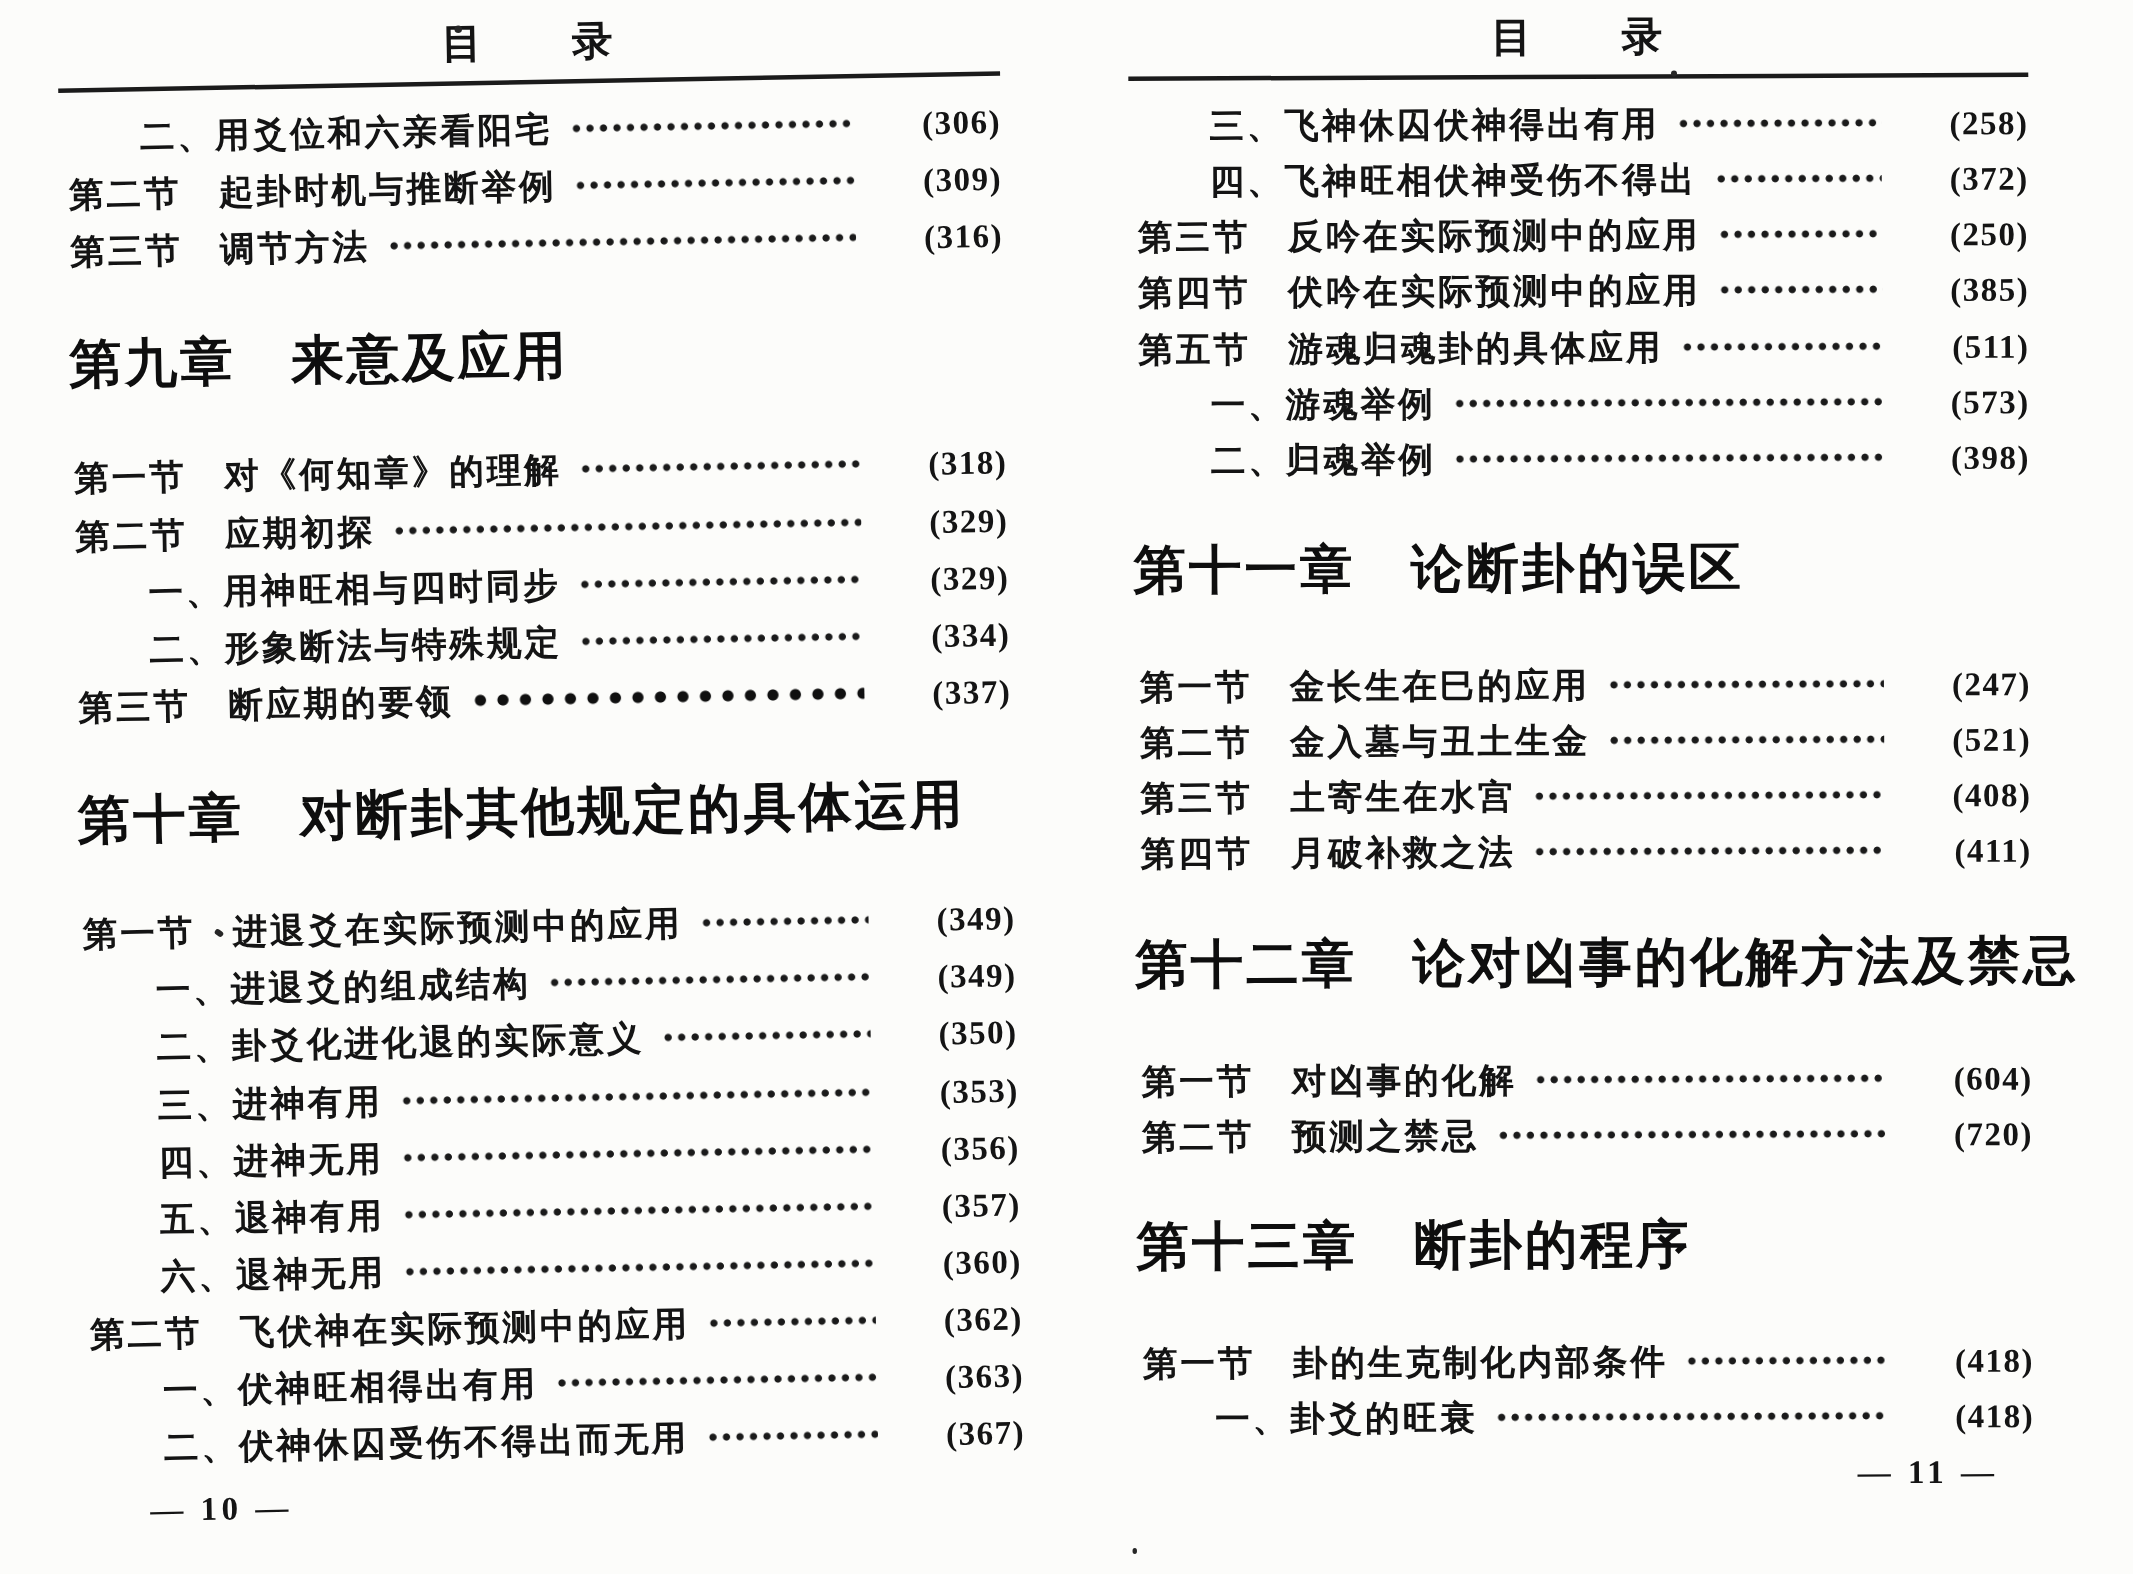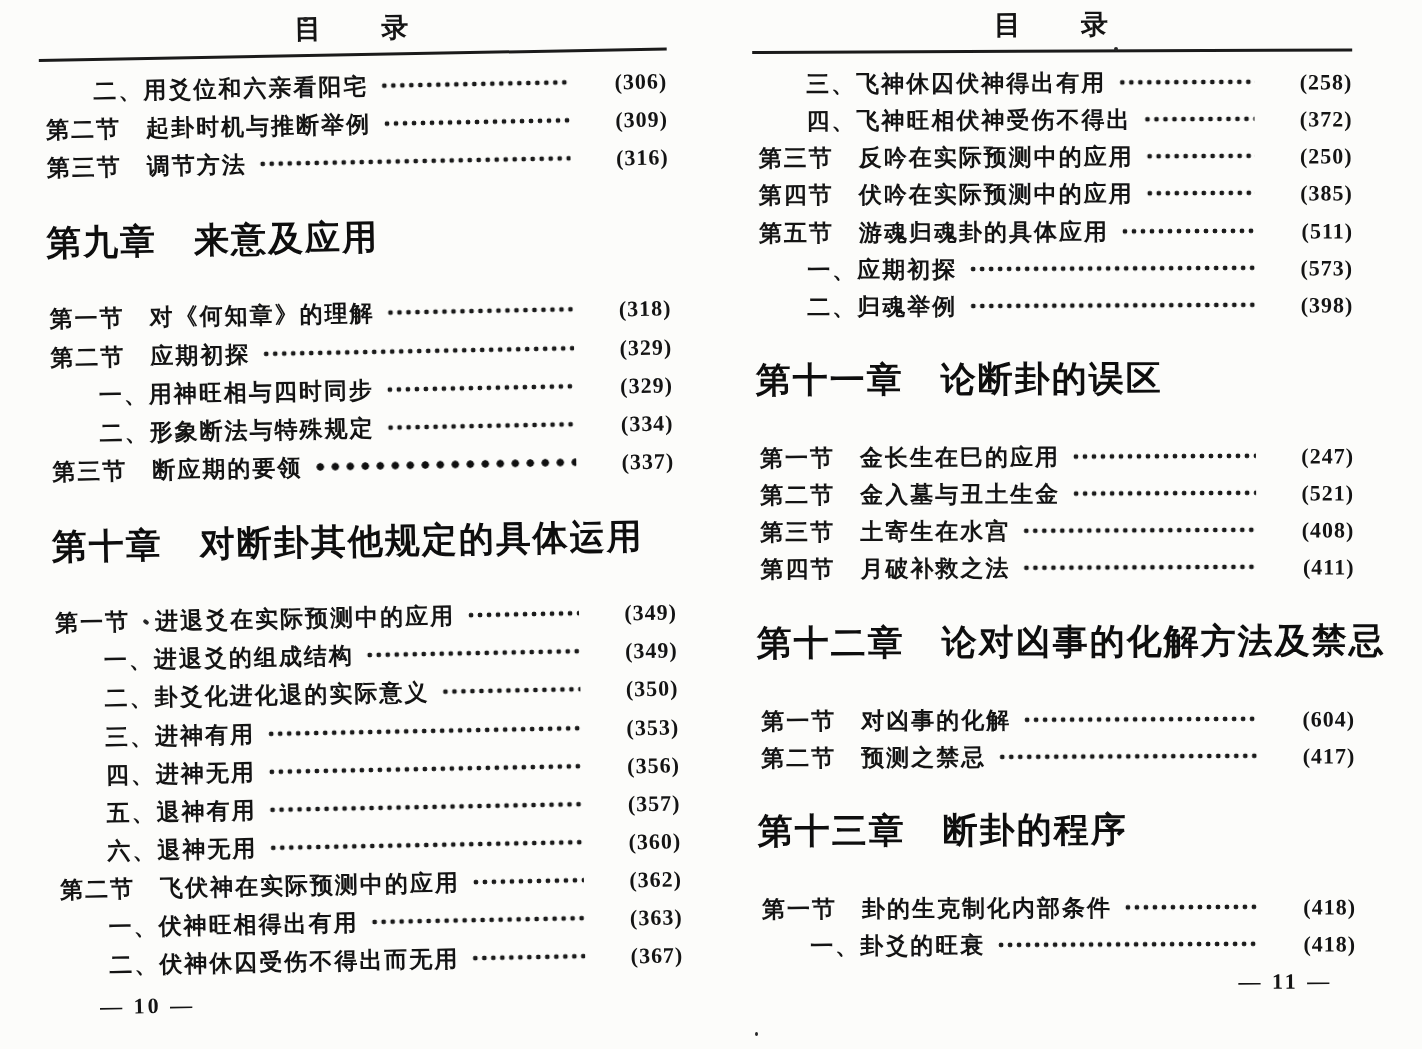--- a/index.html
+++ b/index.html
@@ -249,21 +249,21 @@
           <span class="lab">第四节　伏吟在实际预测中的应用</span>
           <span class="leader"></span>
           <span class="pg">(385)</span>
         </div>
         <div class="row section">
           <span class="lab">第五节　游魂归魂卦的具体应用</span>
           <span class="leader"></span>
           <span class="pg">(511)</span>
         </div>
         <div class="row sub">
-          <span class="lab">一、应期初探</span>
+          <span class="lab">一、游魂举例</span>
           <span class="leader"></span>
           <span class="pg">(573)</span>
         </div>
         <div class="row sub">
           <span class="lab">二、归魂举例</span>
           <span class="leader"></span>
           <span class="pg">(398)</span>
         </div>
         <div class="chapter">第十一章　论断卦的误区</div>
         <div class="row section">
@@ -288,21 +288,21 @@
         </div>
         <div class="chapter">第十二章　论对凶事的化解方法及禁忌</div>
         <div class="row section">
           <span class="lab">第一节　对凶事的化解</span>
           <span class="leader"></span>
           <span class="pg">(604)</span>
         </div>
         <div class="row section">
           <span class="lab">第二节　预测之禁忌</span>
           <span class="leader"></span>
-          <span class="pg">(417)</span>
+          <span class="pg">(720)</span>
         </div>
         <div class="chapter">第十三章　断卦的程序</div>
         <div class="row section">
           <span class="lab">第一节　卦的生克制化内部条件</span>
           <span class="leader"></span>
           <span class="pg">(418)</span>
         </div>
         <div class="row sub">
           <span class="lab">一、卦爻的旺衰</span>
           <span class="leader"></span>

